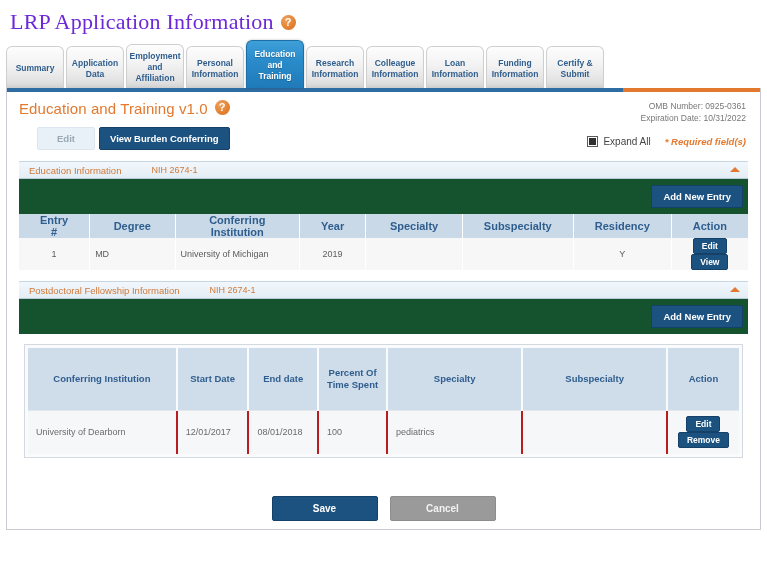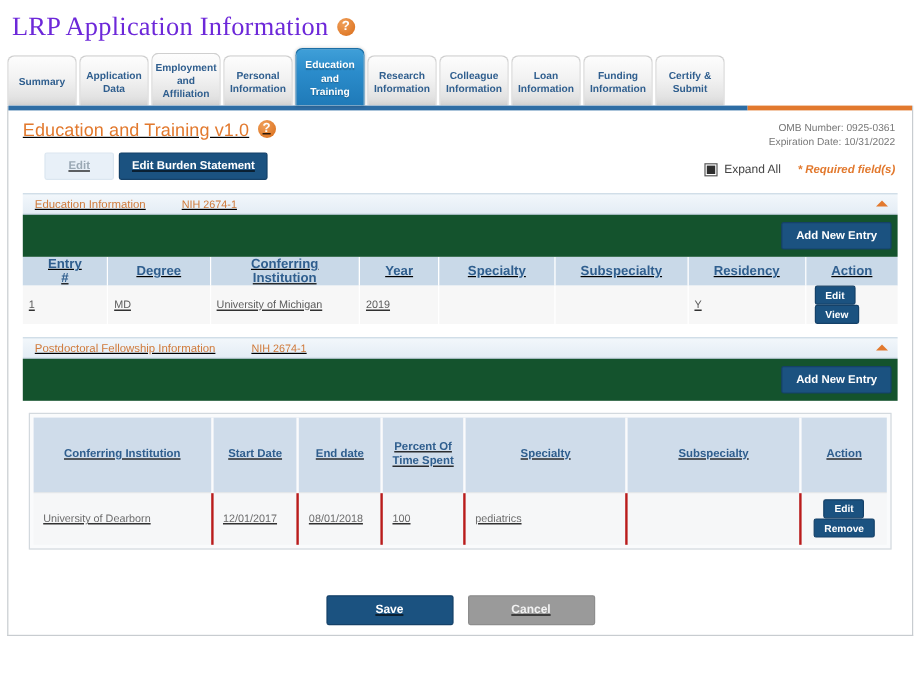--- a/index.html
+++ b/index.html
@@ -90,21 +90,21 @@
     background: #ffffff;
     height: 442px;
   }
   .panel-topbar {
     display: flex;
     height: 4px;
   }
   .panel-topbar .tb-blue { background: #2e6da4; width: 616px; }
   .panel-topbar .tb-orange { background: #e2792e; flex: 1; }
 
-  .panel-inner { padding: 8px 12px 0 12px; position: relative; text-decoration: underline; }
+  .panel-inner { padding: 8px 12px 0 12px; position: relative; }
 
   .section-title-row { display: flex; align-items: flex-start; }
   .section-title {
     font-size: 15px;
     color: #e2792e;
     font-weight: normal;
     letter-spacing: .1px;
   }
 
   .ombbox {
@@ -247,21 +247,21 @@
   .tbl1 tbody td {
     background: #f7f7f7;
     color: #5c5c5c;
     font-size: 9px;
     height: 18px;
     padding: 0 5px;
     border-right: 1px solid #ffffff;
     vertical-align: middle;
   }
   .tbl1 tbody td:last-child { border-right: none; }
-  .tbl1 .c { }
+  .tbl1 .c { text-align: center; }
   .tbl1 .l { text-align: left; }
 
   .mini-btn {
     display: inline-block;
     background: #1b5280;
     color: #ffffff;
     font-size: 8.5px;
     font-weight: bold;
     padding: 2px 8px;
     border-radius: 2px;
@@ -374,21 +374,21 @@
         <span class="help-icon">?</span>
       </div>
 
       <div class="ombbox">
         <div>OMB Number: 0925-0361</div>
         <div>Expiration Date: 10/31/2022</div>
       </div>
 
       <div class="btn-row">
         <div class="btn btn-disabled">Edit</div>
-        <div class="btn btn-primary">Edit Burden Statement</div>
+        <div class="btn btn-primary">View Burden Conferring</div>
       </div>
 
       <div class="opts">
         <span class="cbx"></span>
         <span>Expand All</span>
         <span class="req">* Required field(s)</span>
       </div>
 
       <div class="sec-header">
         <span class="sh-label">Education Information</span>

